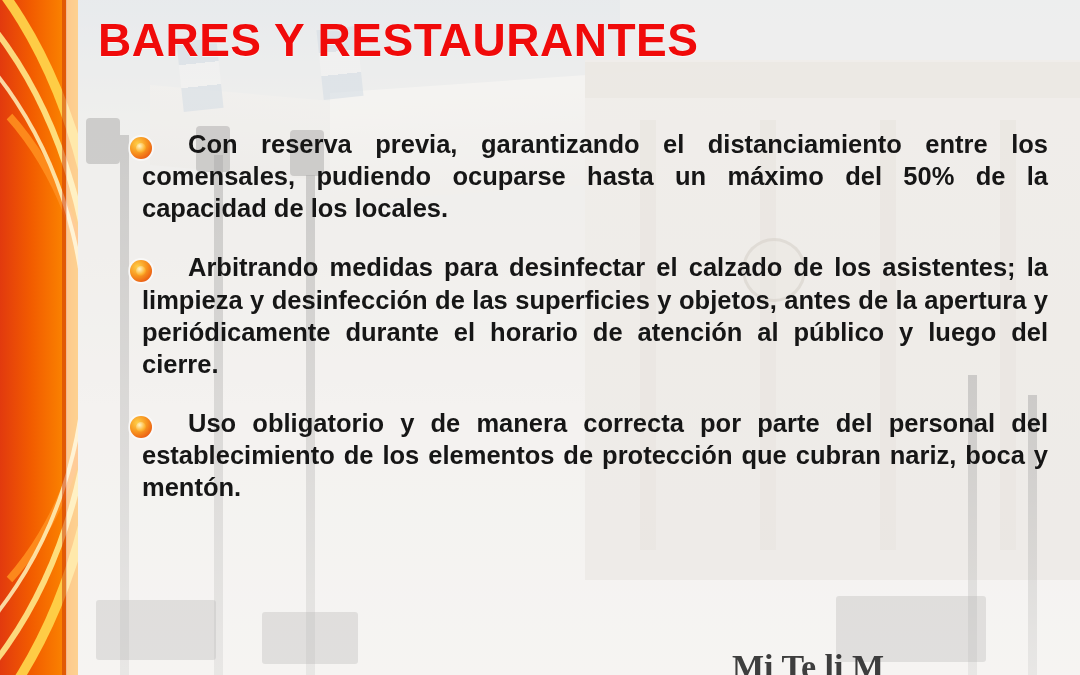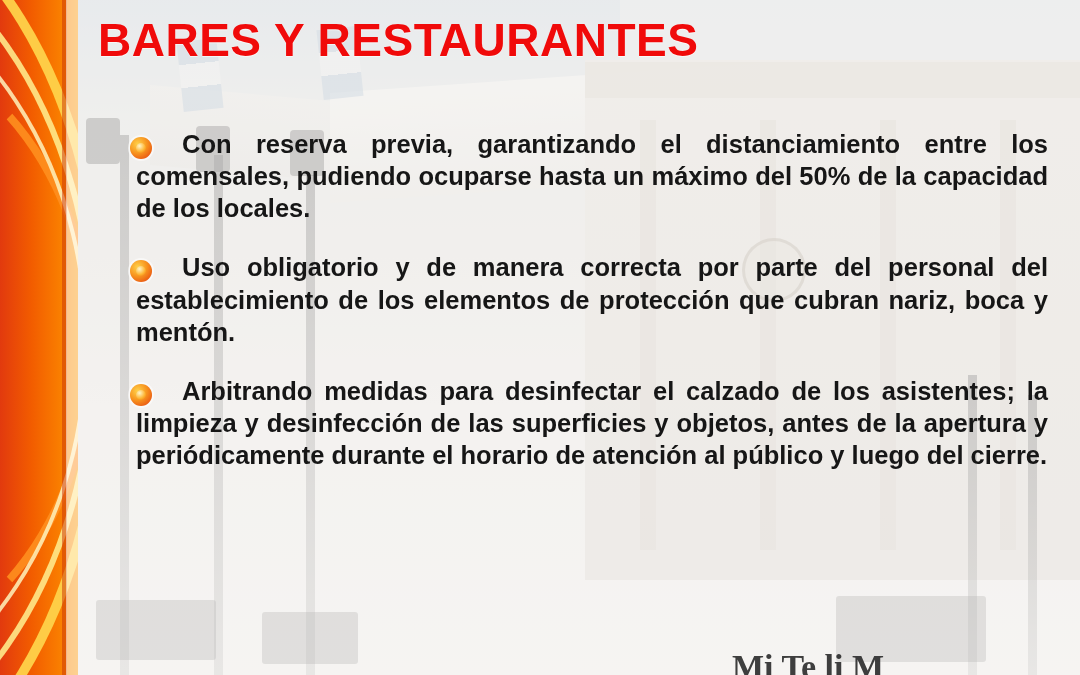--- a/index.html
+++ b/index.html
@@ -219,21 +219,21 @@
     content: "";
     position: absolute;
     left: 6px; top: 6px;
     width: 10px; height: 10px;
     border-radius: 50%;
     background: radial-gradient(circle at 35% 30%, #fff6c9 0%, #fdb12c 60%, #e9661a 100%);
   }
 
   .bullet-text {
     margin: 0;
-    padding-left: 6px;
+    padding-left: 12px;
     text-indent: 46px;
     color: #161616;
     font-family: "Liberation Sans", sans-serif;
     font-weight: bold;
     font-size: 25.5px;
     line-height: 1.26;
     text-align: justify;
     text-justify: inter-word;
   }
   .bullet-text.last-line-left { text-align-last: left; }
@@ -307,26 +307,26 @@
 
     <div class="bullets">
 
       <div class="bullet">
         <span class="bullet-icon"></span>
         <p class="bullet-text last-line-left">Con reserva previa, garantizando el  distanciamiento entre los comensales,  pudiendo ocuparse hasta un máximo del 50% de la capacidad de los locales.</p>
       </div>
 
       <div class="bullet">
         <span class="bullet-icon"></span>
+        <p class="bullet-text last-line-left">Arbitrando medidas para desinfectar el calzado de los asistentes; la limpieza y desinfección de las superficies y objetos, antes de la apertura y periódicamente durante el horario de atención al público y luego del cierre.</p>
+      </div>
+
+      <div class="bullet">
+        <span class="bullet-icon"></span>
         <p class="bullet-text last-line-left">Uso obligatorio y de manera correcta por parte del personal del establecimiento de los elementos de protección que cubran nariz, boca y mentón.</p>
       </div>
 
-      <div class="bullet">
-        <span class="bullet-icon"></span>
-        <p class="bullet-text last-line-left">Arbitrando medidas para desinfectar el calzado de los asistentes; la limpieza y desinfección de las superficies y objetos, antes de la apertura y periódicamente durante el horario de atención al público y luego del cierre.</p>
-      </div>
-
     </div>
 
     <div class="signature">Mi Te li M</div>
 
   </div>
 </div>
 
 </body></html>

